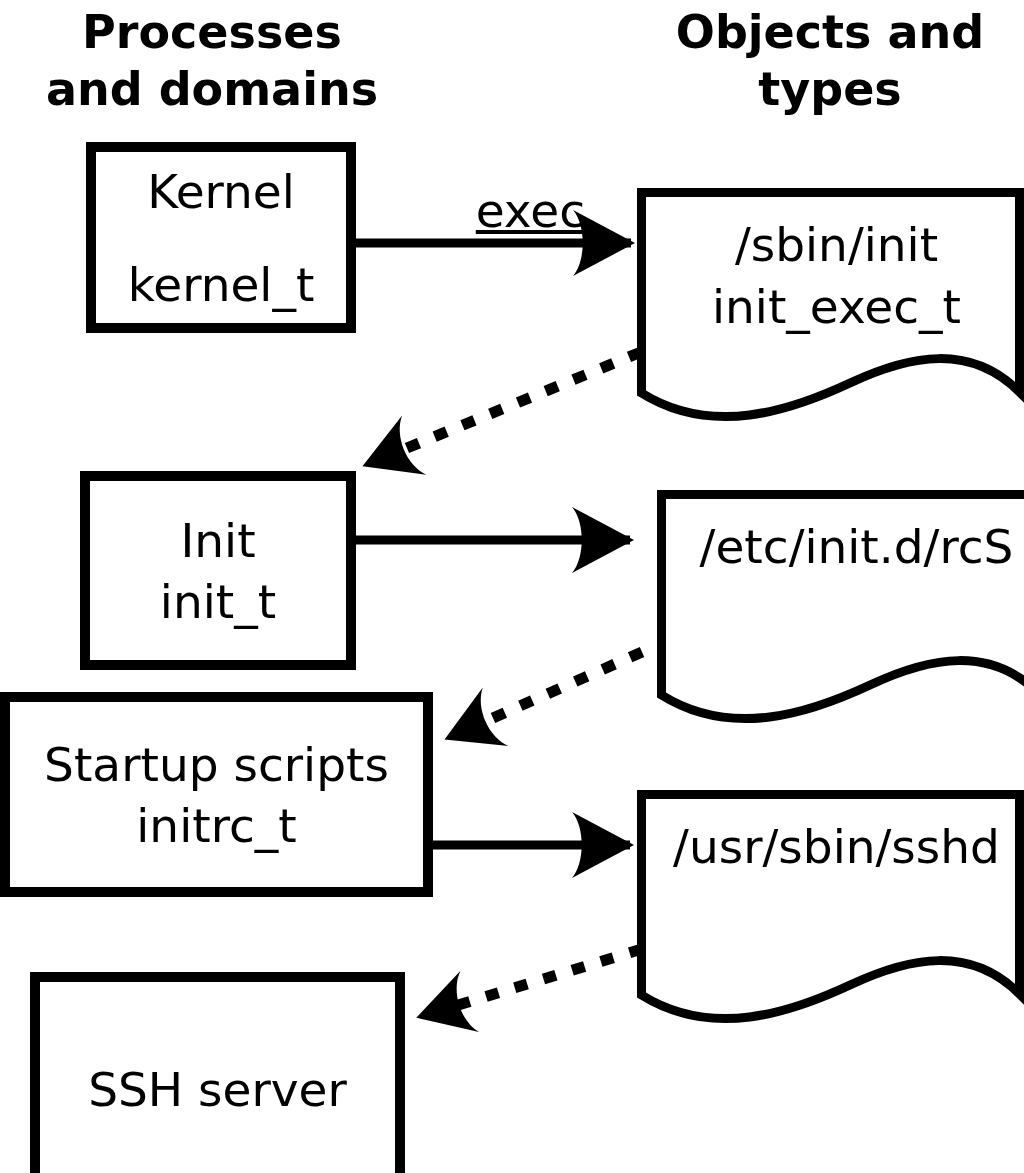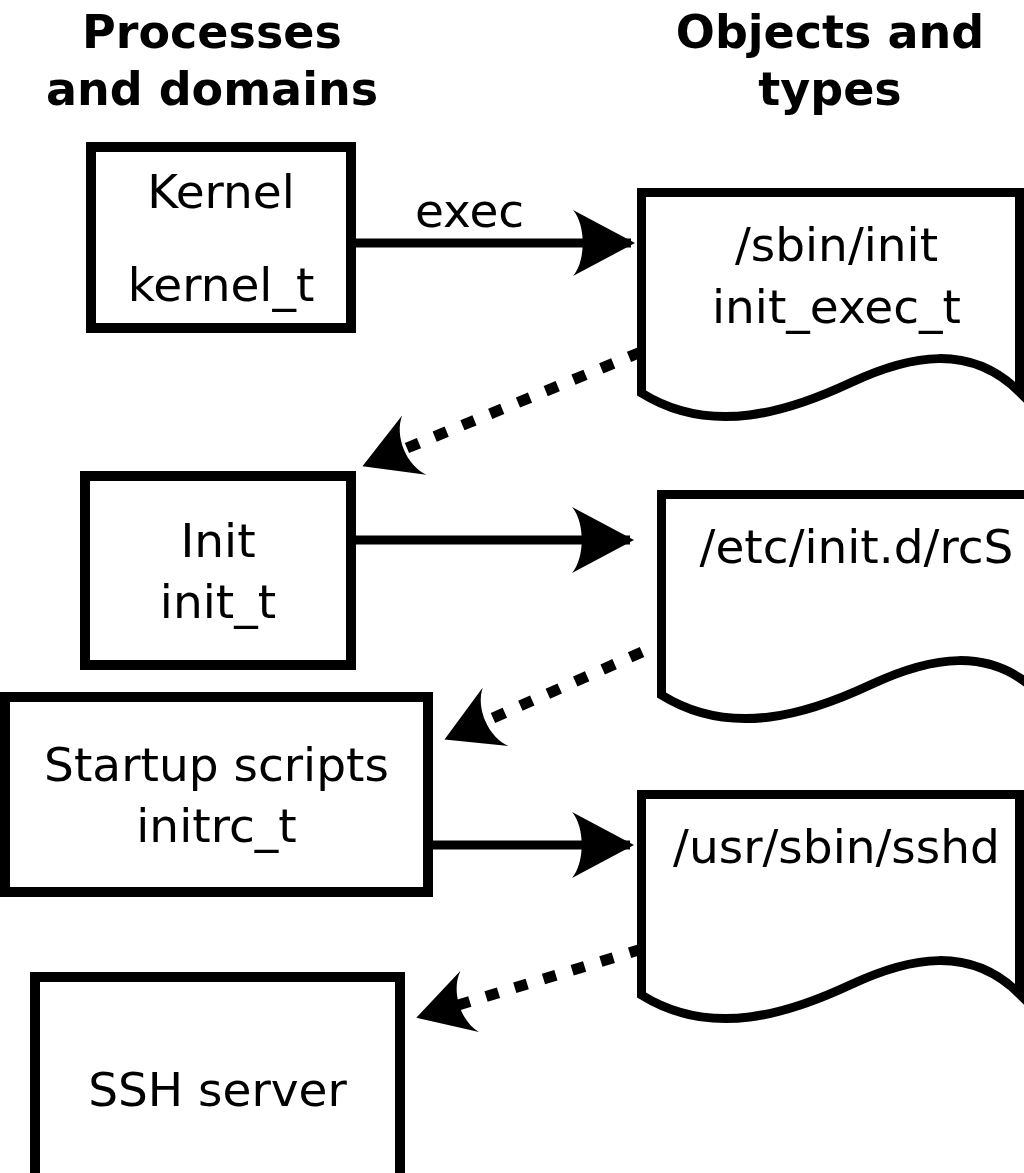--- a/index.html
+++ b/index.html
@@ -52,23 +52,24 @@
     width: 100%;
     text-align: center;
     font-size: 47px;
     line-height: 62px;
   }
 
   #arrows { position: absolute; left: 0; top: 0; z-index: 3; }
   #exec-label {
     position: absolute;
     left: 415px; top: 183px; width: 170px;
-    text-align: left;
+    text-align: right;
     font-size: 47px;
     z-index: 3;
+    text-decoration: underline;
   }
 </style>
 </head>
 <body>
 
 <div class="hdr" id="hdr-left">
   <div>Processes</div>
   <div>and domains</div>
 </div>
 <div class="hdr" id="hdr-right">

